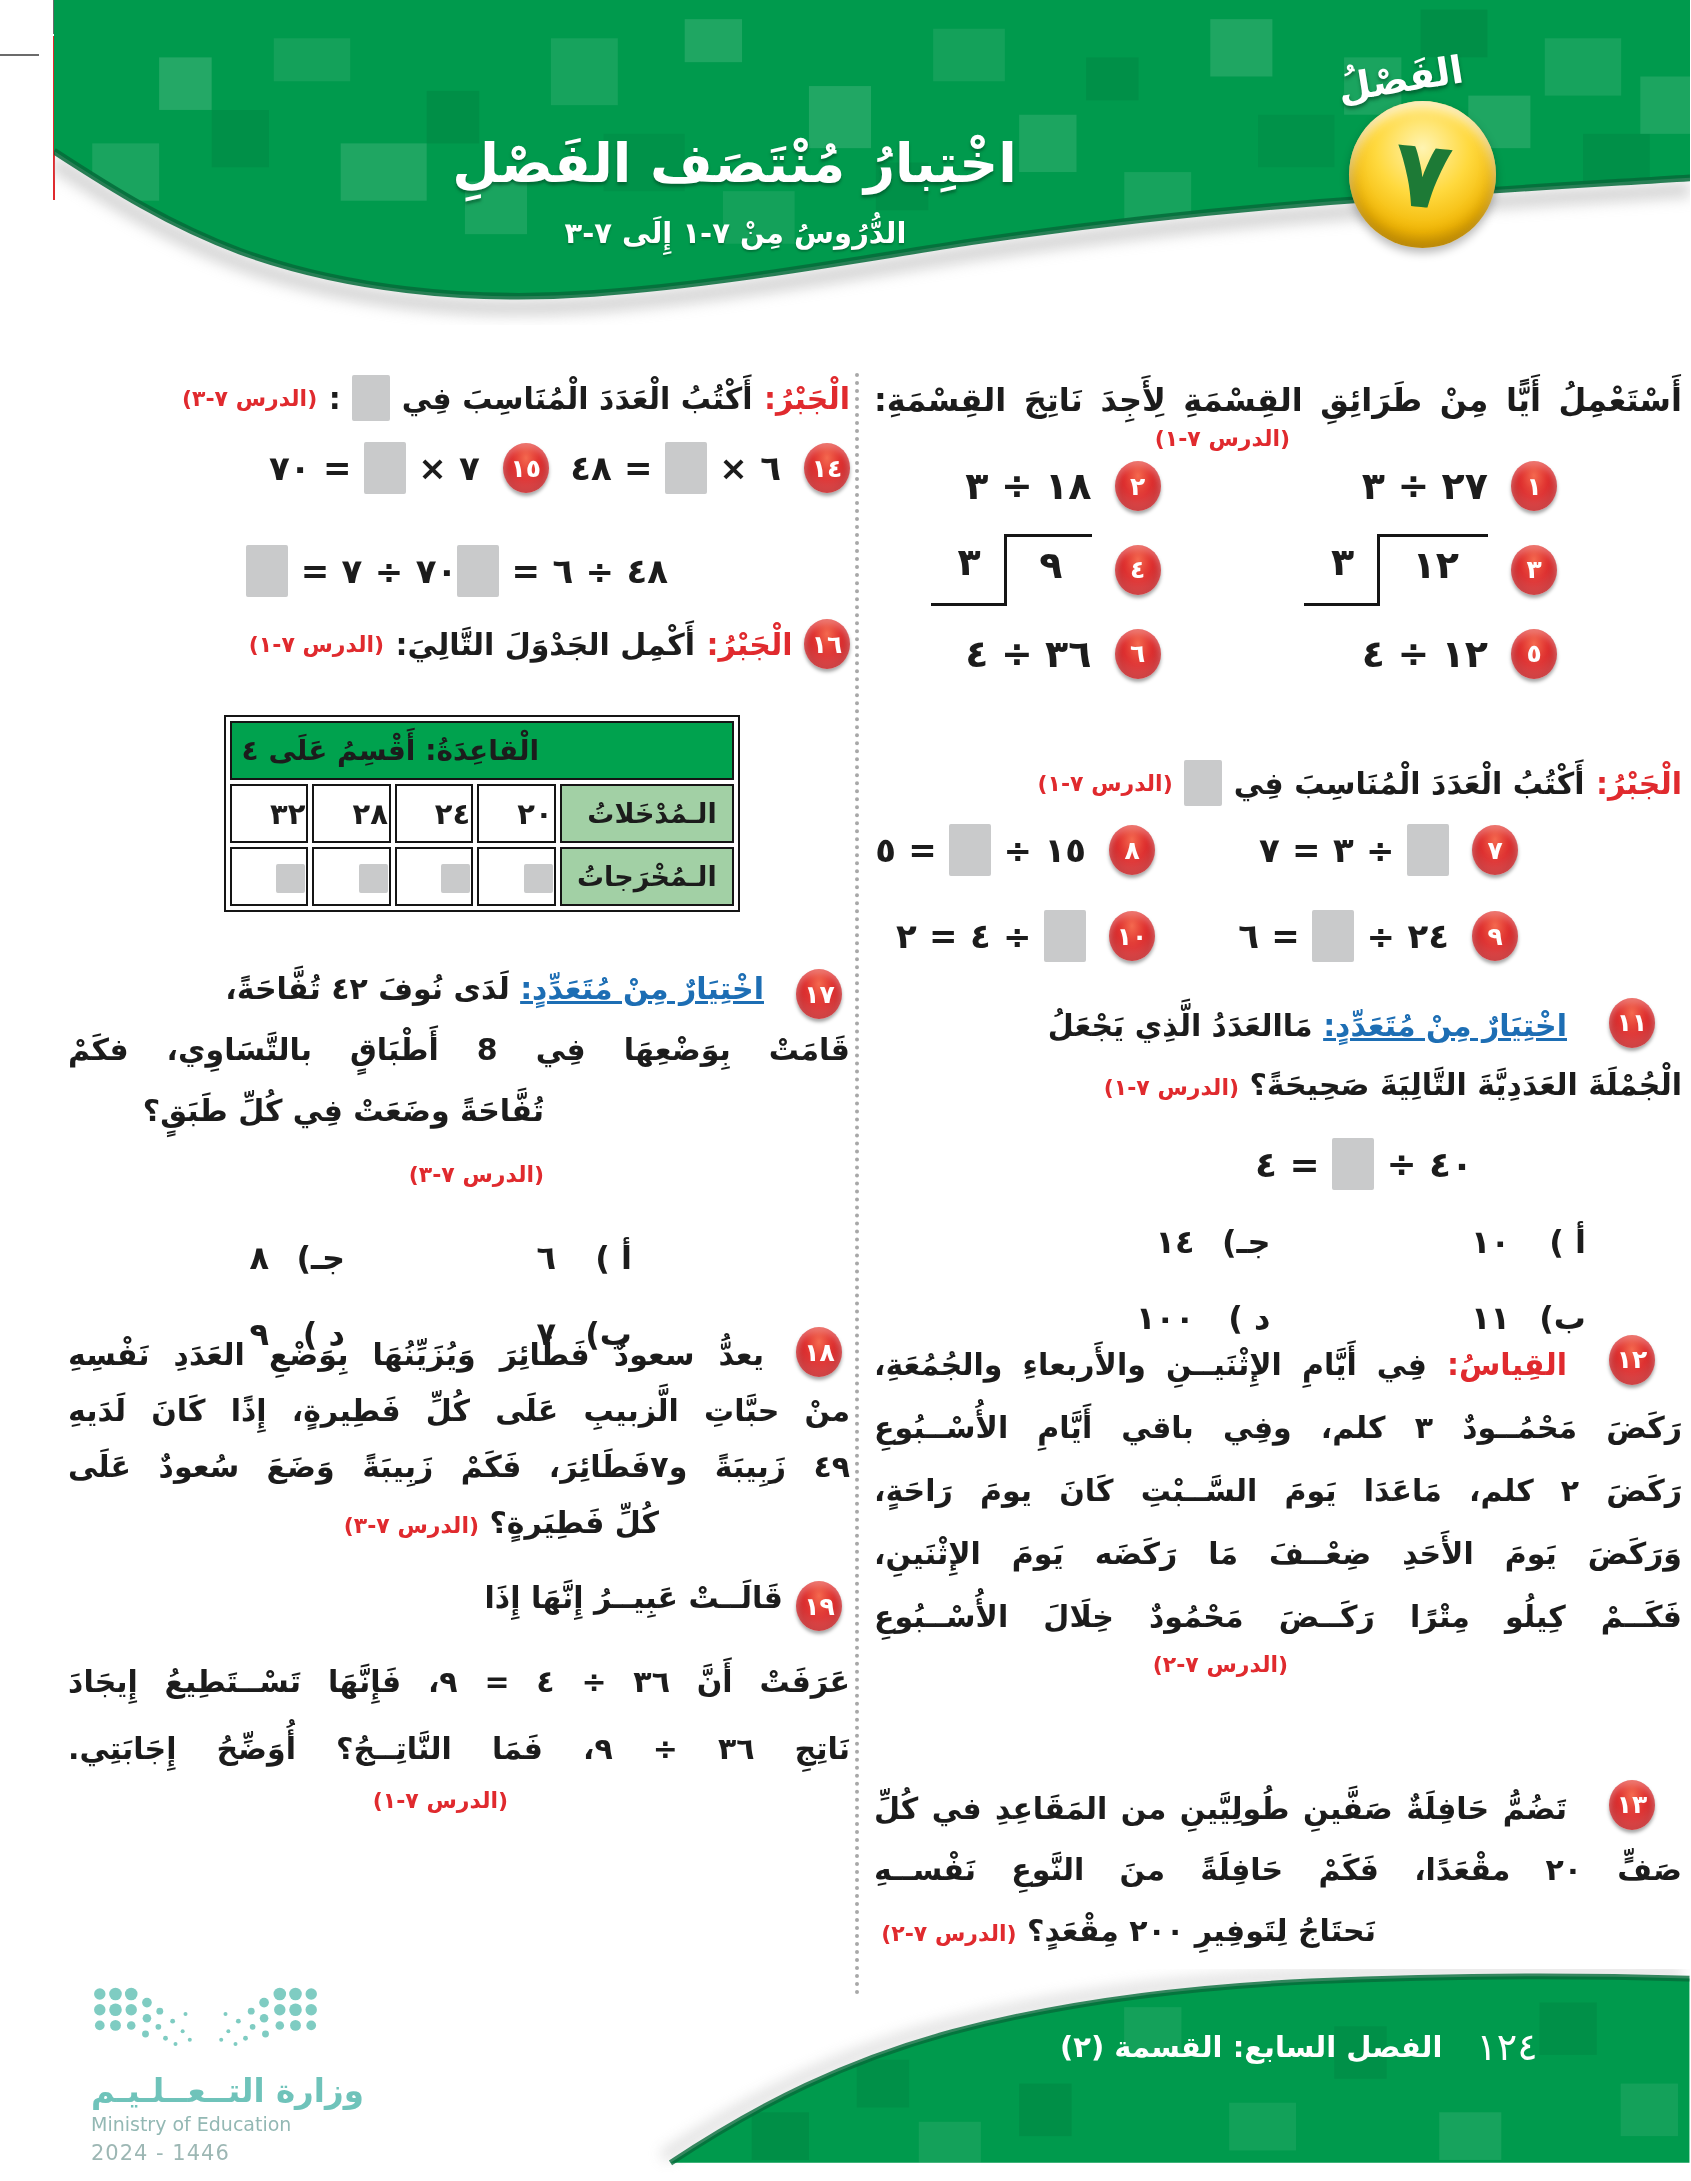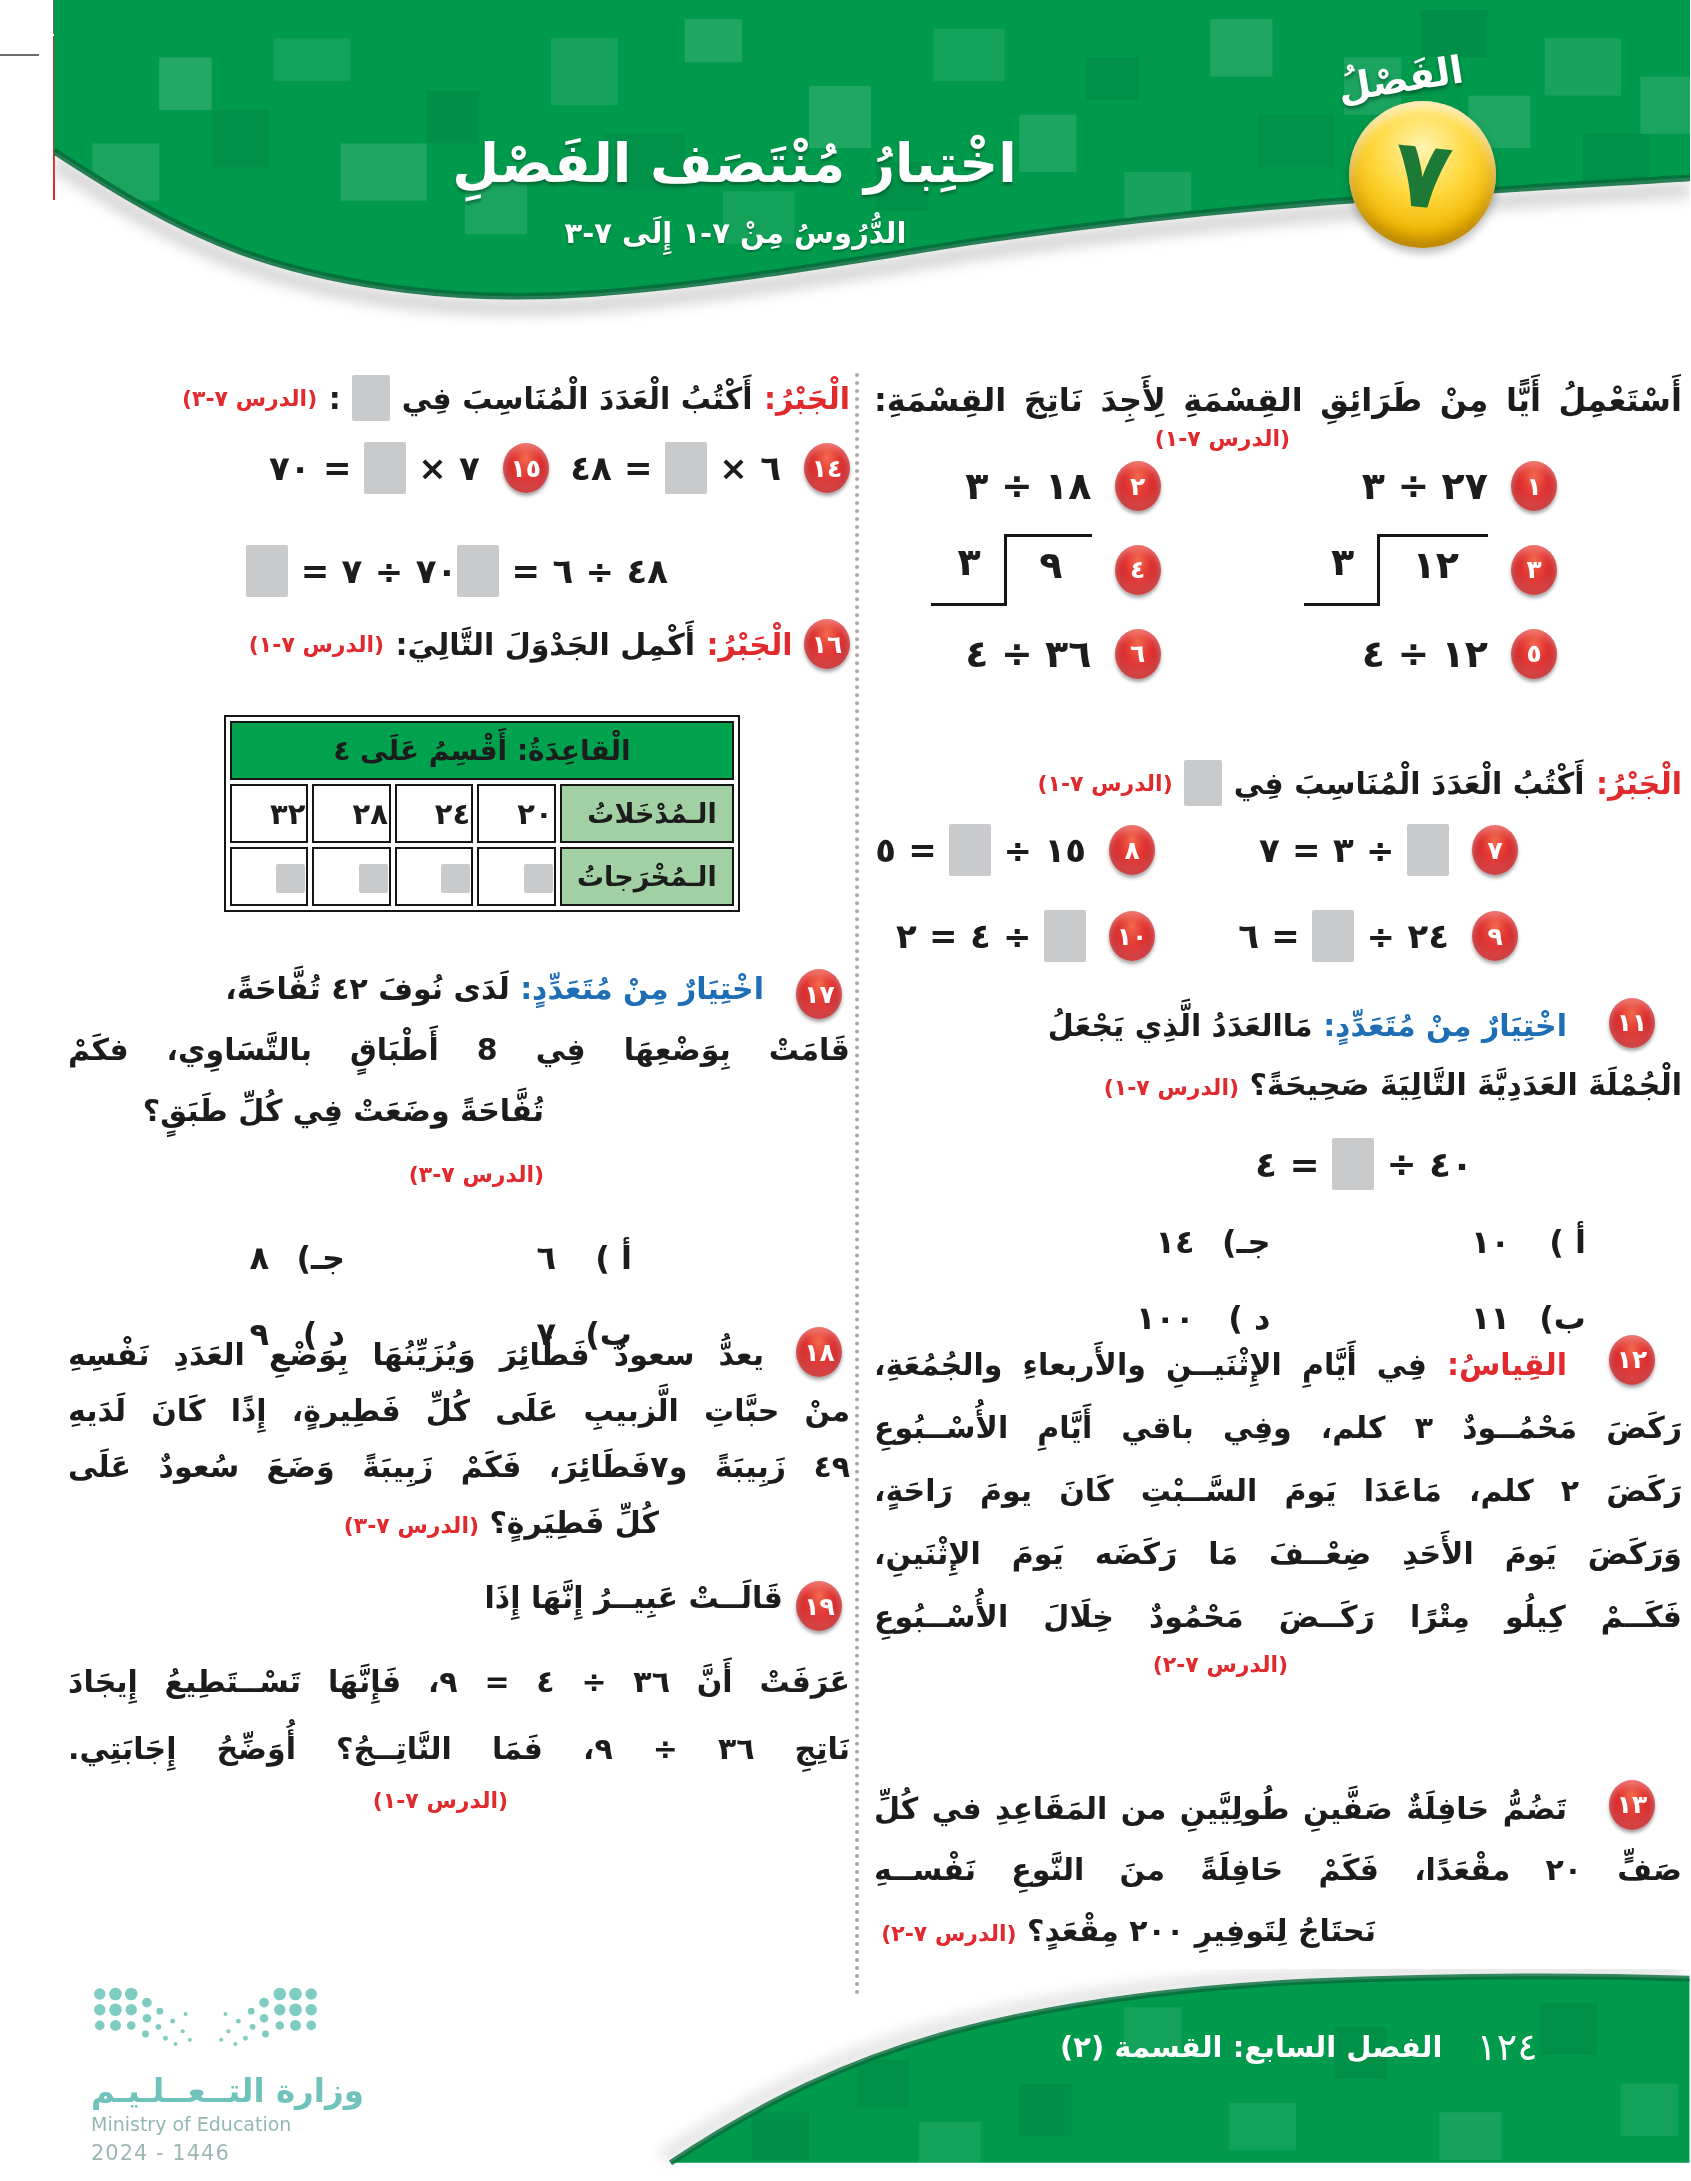--- a/index.html
+++ b/index.html
@@ -26,21 +26,21 @@
       box-shadow:inset 0 -9.6px 15.3px rgba(120,80,0,.4),inset 0 7.6px 11.5px rgba(255,255,255,.75),0 4.8px 9.6px rgba(0,0,0,.28);
       display:flex;align-items:center;justify-content:center;}
   .chapter-circle .n{font-size:94px;font-weight:bold;color:#1d7a36;transform:rotate(6deg);line-height:1;}
 
   
   .divider{position:absolute;left:856px;top:373px;height:1623px;width:0;border-left:4.8px dotted #a8a8a8;}
 
   
   .pline{font-size:30px;font-weight:bold;line-height:59px;}
   .jline{text-align:justify;text-align-last:justify;-moz-text-align-last:justify;}
-  .red{color:#e02a2e;} .blue{color:#1d6eb4;}
+  .red{color:#e02a2e;} .blue{color:#1d6eb4;text-decoration:underline;}
   .lesson{color:#e02a2e;font-size:22px;font-weight:bold;white-space:nowrap;}
   .head{display:flex;direction:rtl;align-items:center;gap:11.5px;font-size:30px;font-weight:bold;}
 
   
   .badge{width:46px;height:50px;border-radius:50%;flex:0 0 auto;display:flex;align-items:center;justify-content:center;
      background:radial-gradient(ellipse at 50% 30%,#f4694f 0%,#dd2b2b 45%,#a80f15 100%);
      box-shadow:inset 0 -11.5px 11.5px rgba(255,255,255,.16),inset 0 4.8px 6.7px rgba(255,255,255,.3),0 2.9px 3.8px rgba(0,0,0,.35);
      color:#fff;font-weight:bold;font-size:25px;}
 
   
@@ -58,21 +58,21 @@
   .division .divisor{border-bottom:3.8px solid #151515;padding:5.7px 23px 19px 27px;}
 
   
   .choices{display:grid;grid-template-columns:1fr 1fr;direction:rtl;row-gap:38px;}
   .choice{display:flex;direction:rtl;align-items:center;gap:21px;font-size:32px;font-weight:bold;}
   .choice-key{min-width:55px;}
 
   
   .rule-table{border-collapse:separate;border-spacing:4.8px;background:#fff;border:2.9px solid #151515;direction:rtl;}
   .rule-table td,.rule-table th{border:2.9px solid #151515;}
-  .tcap{background:#00a24e;font-size:28px;font-weight:bold;text-align:center;height:55px;padding:0 9.6px;}
+  .tcap{background:#00a24e;font-size:28px;font-weight:bold;text-align:left;height:55px;padding:0 9.6px;}
   .tlabel{background:#a2d0a5;font-size:27px;font-weight:bold;padding:0 15.3px;height:55px;text-align:right;}
   .tval{background:#fff;width:88px;text-align:right;font-size:29px;font-weight:bold;}
 
   
   .pencil{position:relative;width:279px;height:71px;flex:0 0 auto;}
   .pencil .body{position:absolute;left:50px;right:29px;top:4.8px;bottom:4.8px;border-radius:3.8px;
      background:linear-gradient(180deg,#ffdd85 0%,#f9be3c 22%,#f9be3c 78%,#d8981f 100%);
      display:flex;align-items:center;justify-content:center;}
   .pencil .body .lbl{font-size:34px;font-weight:bold;color:#1d6eb4;}
   .pencil .wood{position:absolute;left:7.6px;top:2.9px;width:48px;height:65px;background:#f2e3b0;

